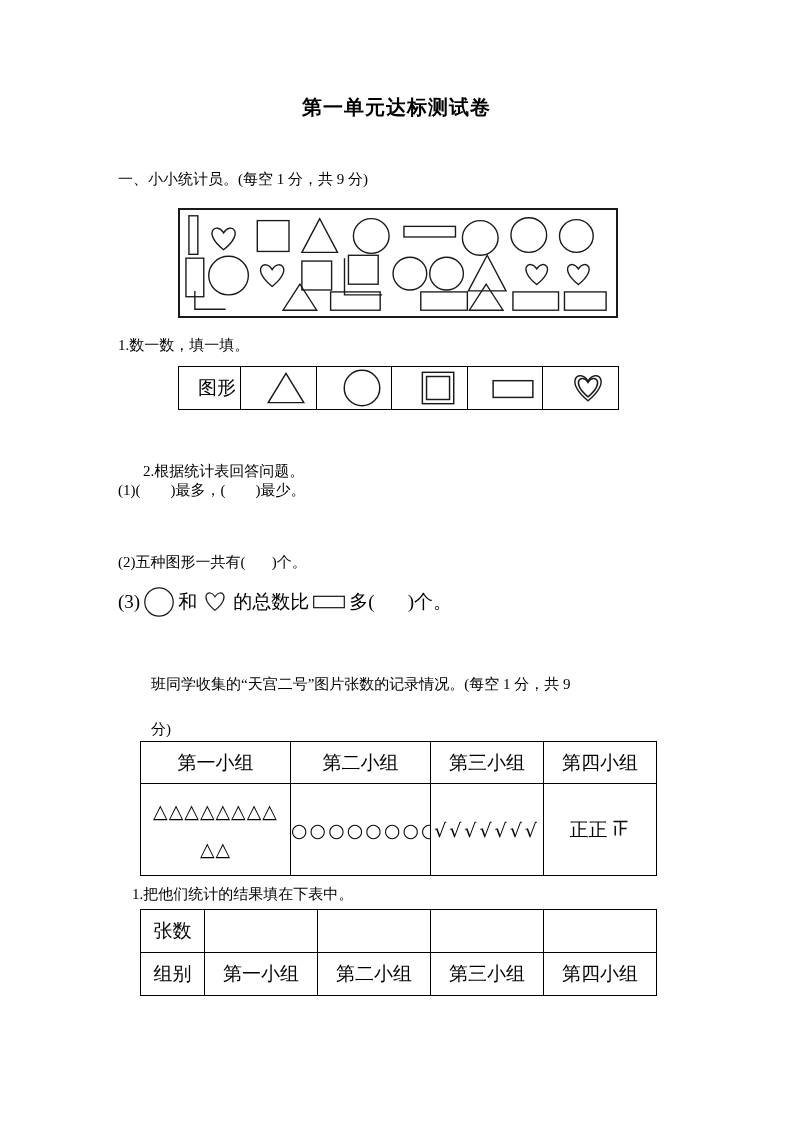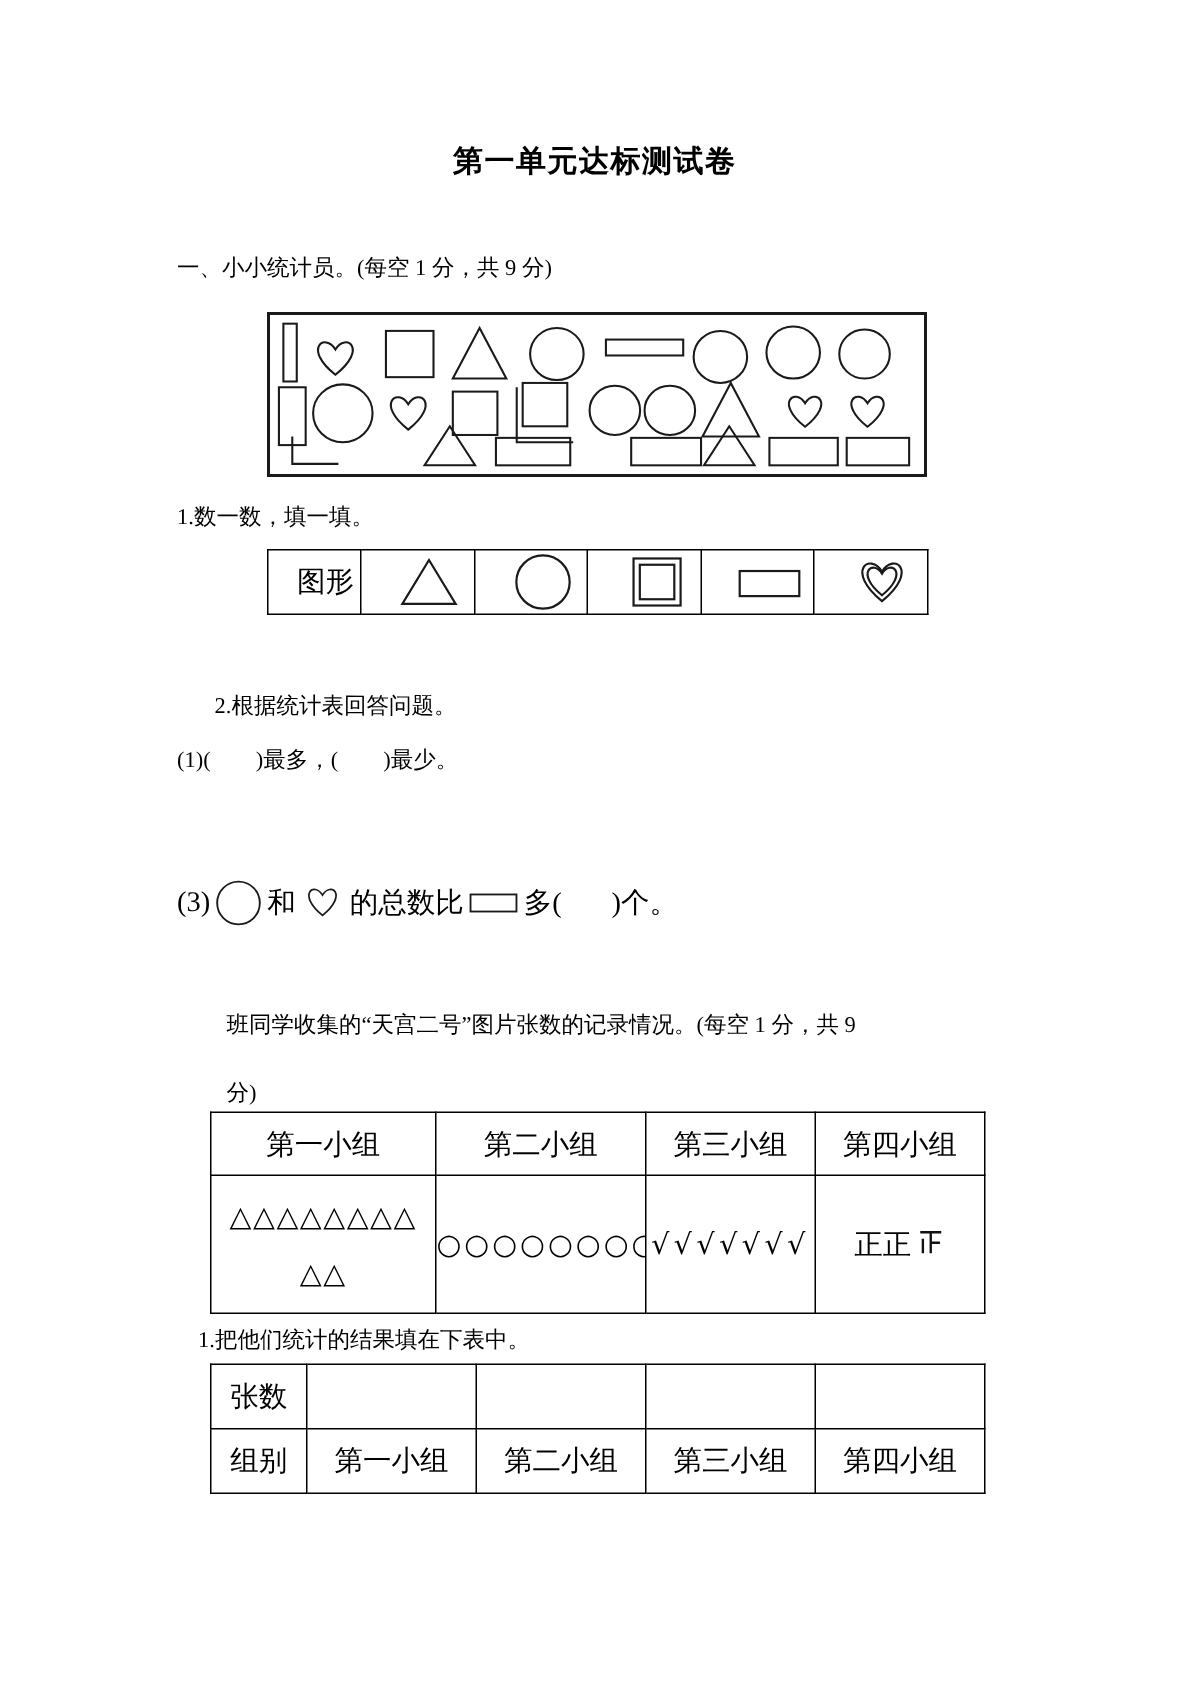--- a/index.html
+++ b/index.html
@@ -108,22 +108,23 @@
       <td class="shape-cell"><svg viewBox="0 0 44 38" width="46" height="40">
               <path d="M 22 12.5 C 14.5 -0.25 -2 11.75 22 31.25 C 46 11.75 29.5 -0.25 22 12.5 Z" fill="none" stroke="#1a1a1a" stroke-width="1.4"></path>
               <path d="M 22 13.7 C 16.5 4.350000000000001 4.399999999999999 13.15 22 27.45 C 39.6 13.15 27.5 4.350000000000001 22 13.7 Z" fill="none" stroke="#1a1a1a" stroke-width="1.4"></path>
             </svg></td>
     </tr>
   </tbody>
     </table>
 
   <div class="txt" style="left:118px; top:460px;margin-left:25px;">2.根据统计表回答问题。</div>
 
-  <div class="txt" style="left:118px; top:496px;text-align:center;">(1)(        )最多，(        )最少。</div>
-
+  <div class="txt" style="left:118px; top:479px;text-align:center;">(1)(        )最多，(        )最少。</div>
+
+  <div class="txt" style="left:118px; top:551px;">(2)五种图形一共有(       )个。</div>
 
   <div class="q3" style="left:118px; top:584px; height:36px;">
     <span>(3)</span>
     <span class="inline-shape"><svg viewBox="0 0 36 36" width="32" height="32">
           <circle cx="18" cy="18" r="16" fill="none" stroke="#1a1a1a" stroke-width="1.4"></circle>
         </svg></span>
     <span>和</span>
     <span class="inline-shape"><svg viewBox="0 0 36 32" width="30" height="27">
           <path d="M 18 9.1 C 11.5 -1.9499999999999993 -2.8000000000000007 8.45 18 25.35 C 38.8 8.45 24.5 -1.9499999999999993 18 9.1 Z" fill="none" stroke="#1a1a1a" stroke-width="1.4"></path>
         </svg></span>

